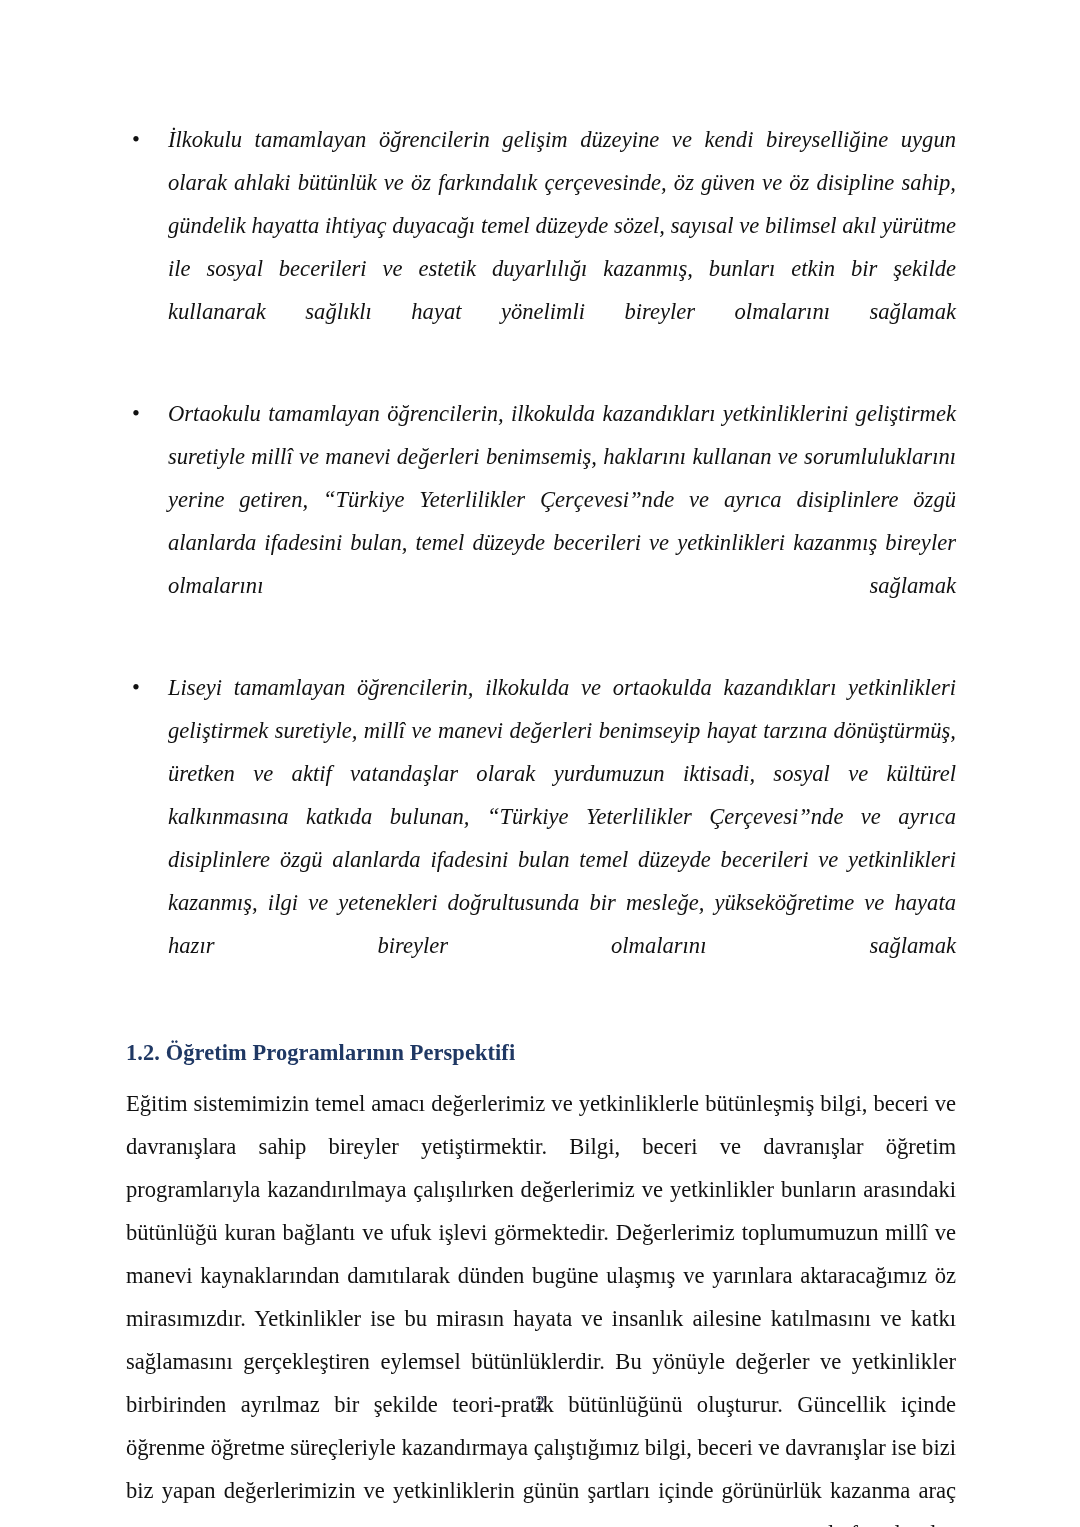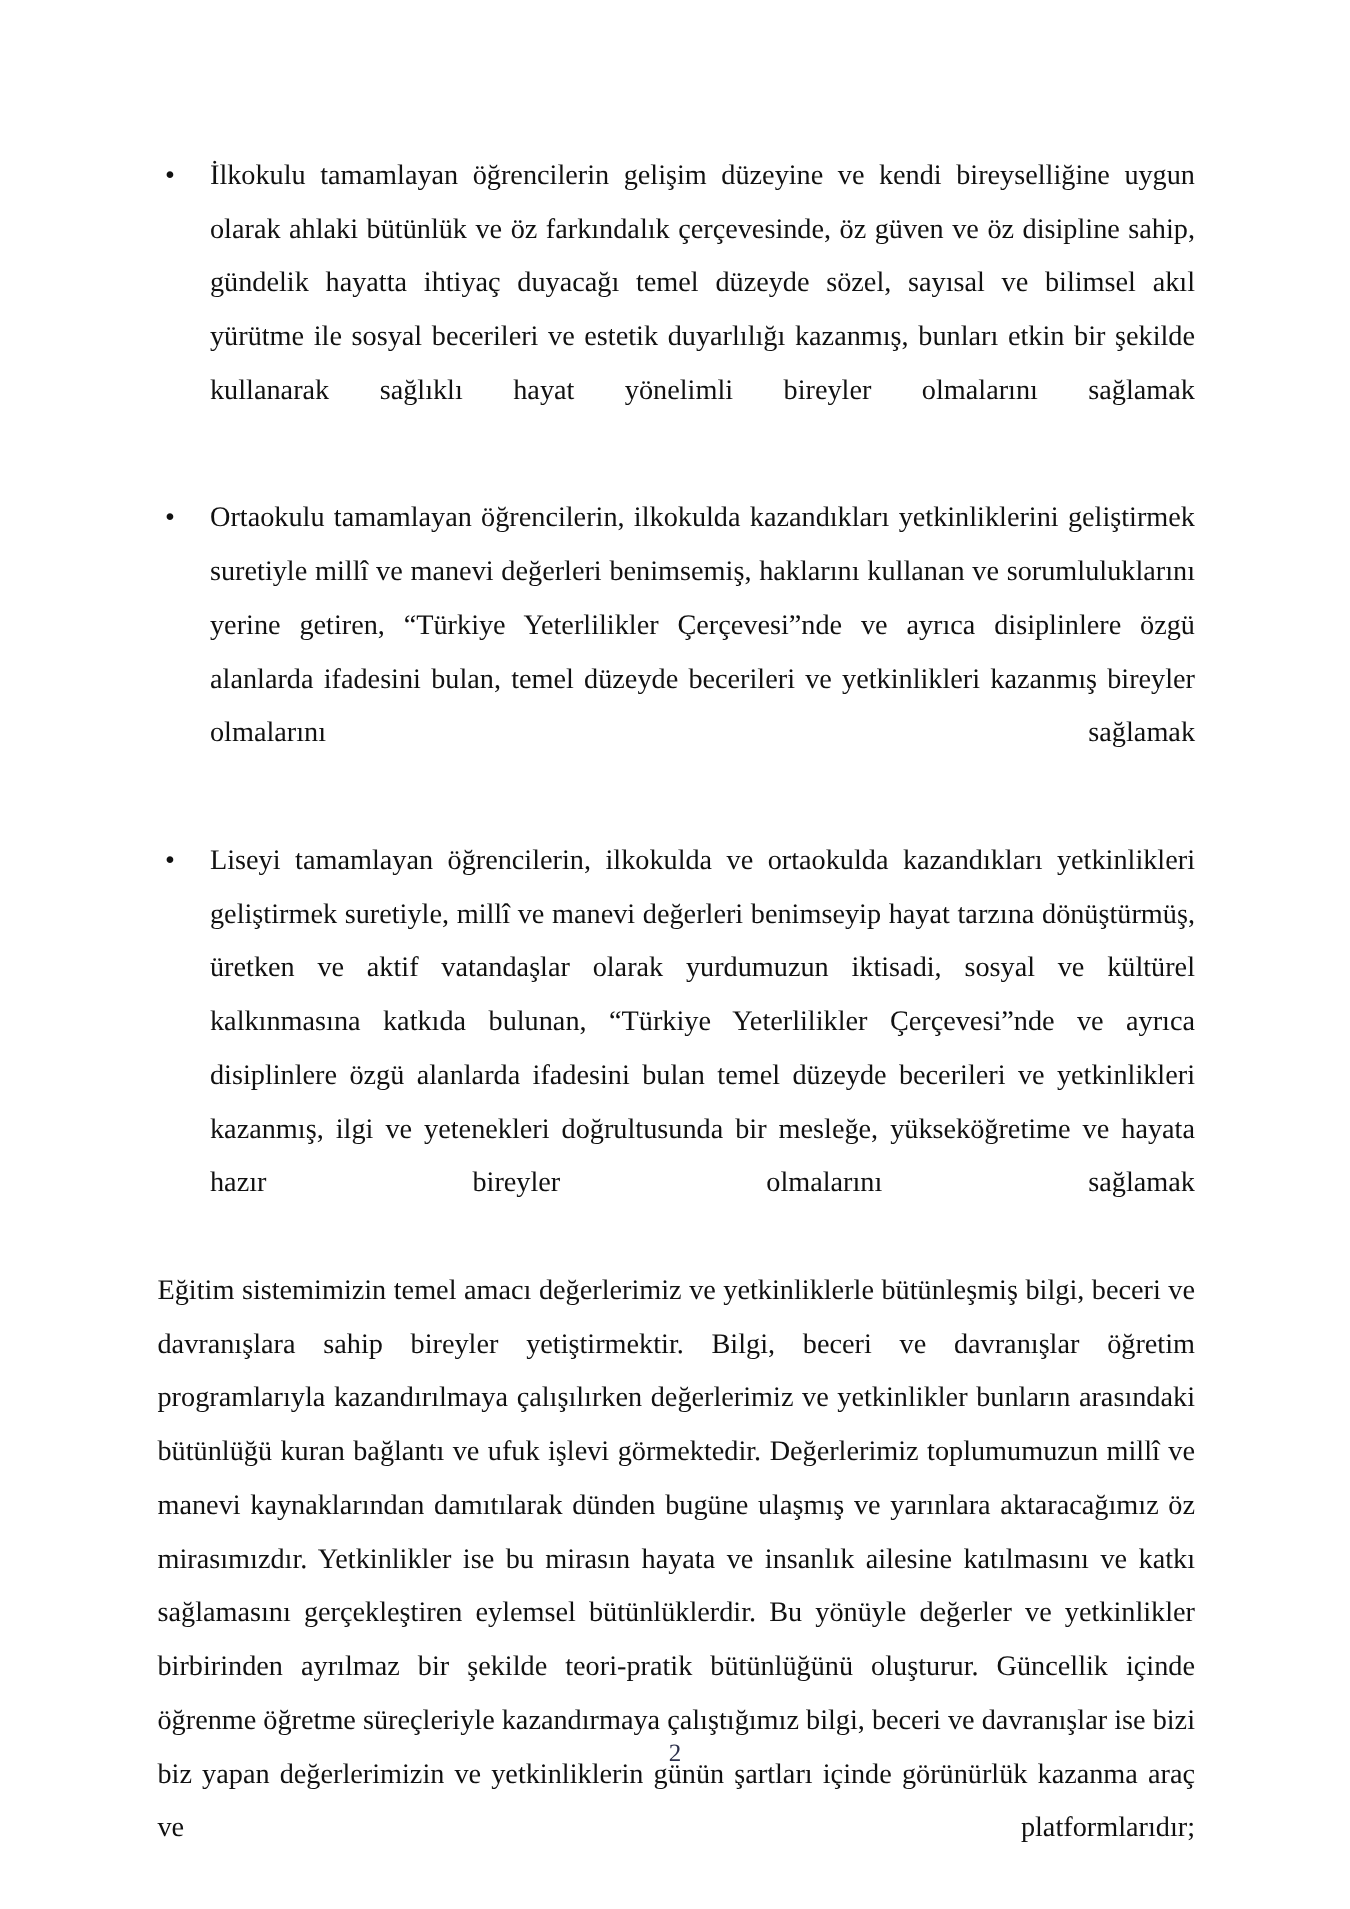--- a/index.html
+++ b/index.html
@@ -43,20 +43,21 @@
   .bullet-marker {
     position: absolute;
     left: 6px;
     top: 0;
     line-height: 43px;
     font-size: 22.6px;
     color: #111111;
   }
   .bullet-text {
     display: block;
+    font-style: italic;
   }
   
   .bullet-item .bullet-text::after {
     content: "";
     display: inline-block;
     width: 100%;
   }
 
   
   .section-heading {
@@ -110,20 +111,21 @@
       <li class="bullet-item">
         <span class="bullet-marker">•</span>
         <span class="bullet-text">Ortaokulu tamamlayan öğrencilerin, ilkokulda kazandıkları yetkinliklerini geliştirmek suretiyle millî ve manevi değerleri benimsemiş, haklarını kullanan ve sorumluluklarını yerine getiren, “Türkiye Yeterlilikler Çerçevesi”nde ve ayrıca disiplinlere özgü alanlarda ifadesini bulan, temel düzeyde becerileri ve yetkinlikleri kazanmış bireyler olmalarını sağlamak</span>
       </li>
       <li class="bullet-item">
         <span class="bullet-marker">•</span>
         <span class="bullet-text">Liseyi tamamlayan öğrencilerin, ilkokulda ve ortaokulda kazandıkları yetkinlikleri geliştirmek suretiyle, millî ve manevi değerleri benimseyip hayat tarzına dönüştürmüş, üretken ve aktif vatandaşlar olarak yurdumuzun iktisadi, sosyal ve kültürel kalkınmasına katkıda bulunan, “Türkiye Yeterlilikler Çerçevesi”nde ve ayrıca disiplinlere özgü alanlarda ifadesini bulan temel düzeyde becerileri ve yetkinlikleri kazanmış, ilgi ve yetenekleri doğrultusunda bir mesleğe, yükseköğretime ve hayata hazır bireyler olmalarını sağlamak</span>
       </li>
     </ul>
 
+    <h2 class="section-heading">1.2. Öğretim Programlarının Perspektifi</h2>
 
     <p class="body-paragraph">Eğitim sistemimizin temel amacı değerlerimiz ve yetkinliklerle bütünleşmiş bilgi, beceri ve davranışlara sahip bireyler yetiştirmektir. Bilgi, beceri ve davranışlar öğretim programlarıyla kazandırılmaya çalışılırken değerlerimiz ve yetkinlikler bunların arasındaki bütünlüğü kuran bağlantı ve ufuk işlevi görmektedir. Değerlerimiz toplumumuzun millî ve manevi kaynaklarından damıtılarak dünden bugüne ulaşmış ve yarınlara aktaracağımız öz mirasımızdır. Yetkinlikler ise bu mirasın hayata ve insanlık ailesine katılmasını ve katkı sağlamasını gerçekleştiren eylemsel bütünlüklerdir. Bu yönüyle değerler ve yetkinlikler birbirinden ayrılmaz bir şekilde teori-pratik bütünlüğünü oluşturur. Güncellik içinde öğrenme öğretme süreçleriyle kazandırmaya çalıştığımız bilgi, beceri ve davranışlar ise bizi biz yapan değerlerimizin ve yetkinliklerin günün şartları içinde görünürlük kazanma araç ve platformlarıdır;</p>
 
   </div>
 
   <div class="page-footer">2</div>
 
 </div>
 
 </body></html>

